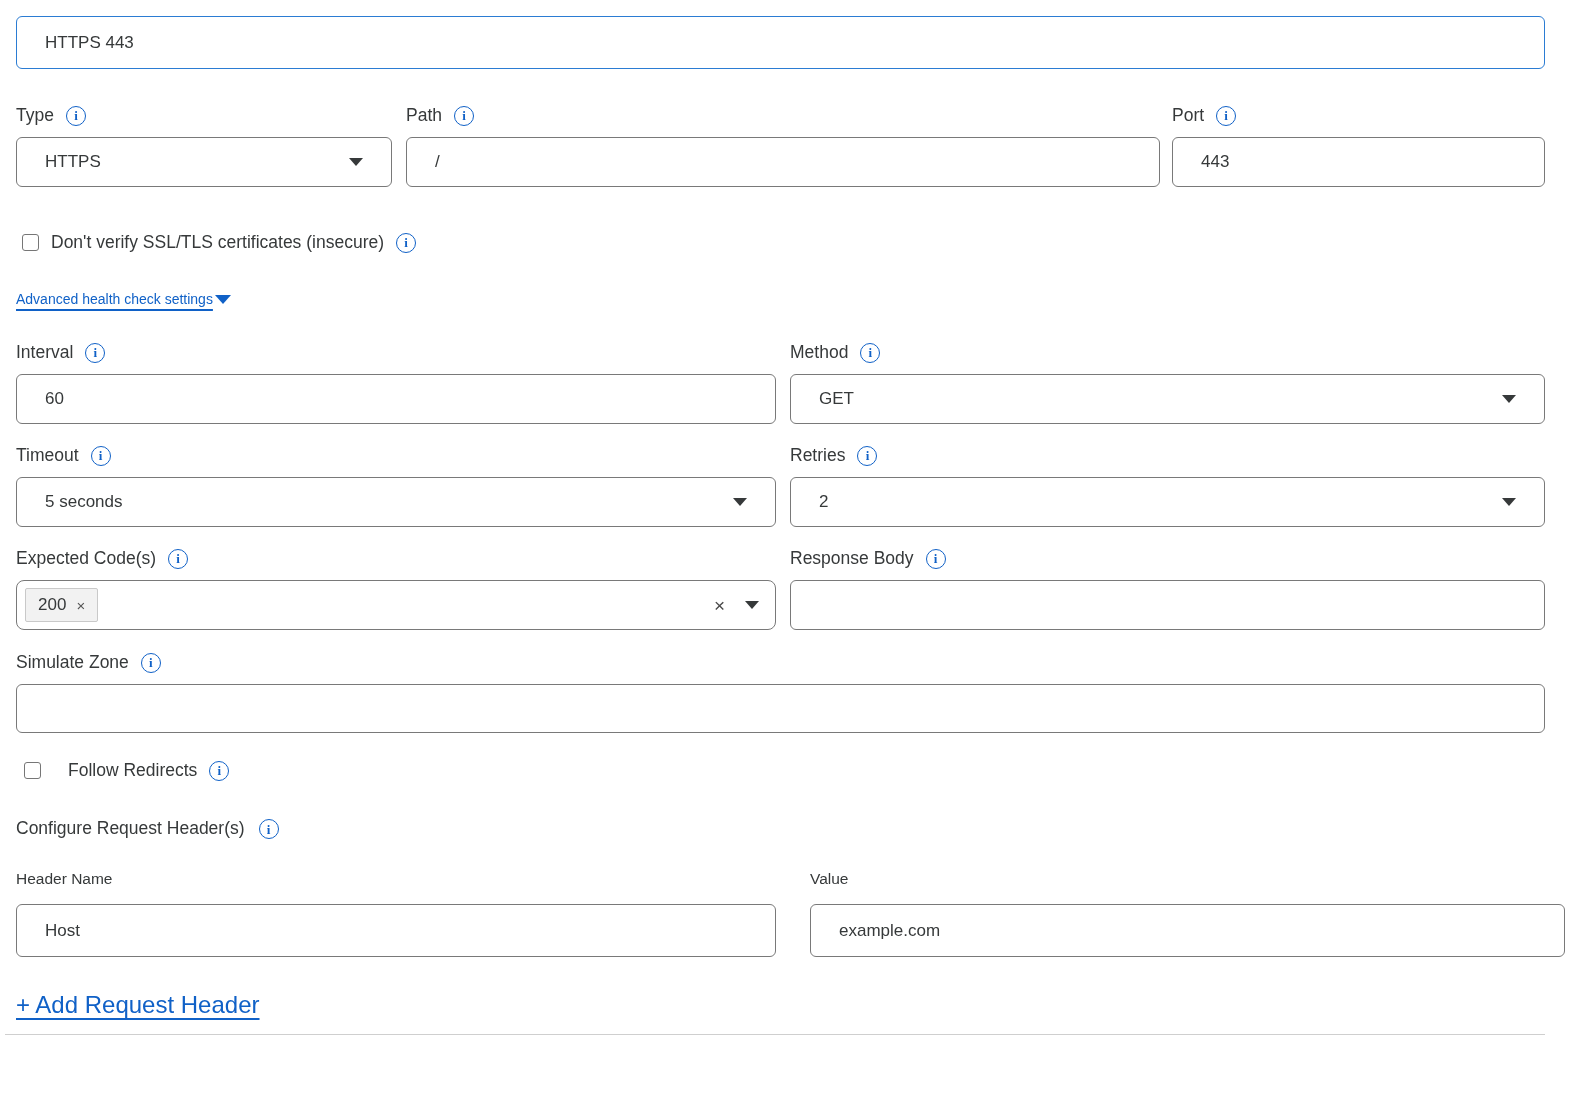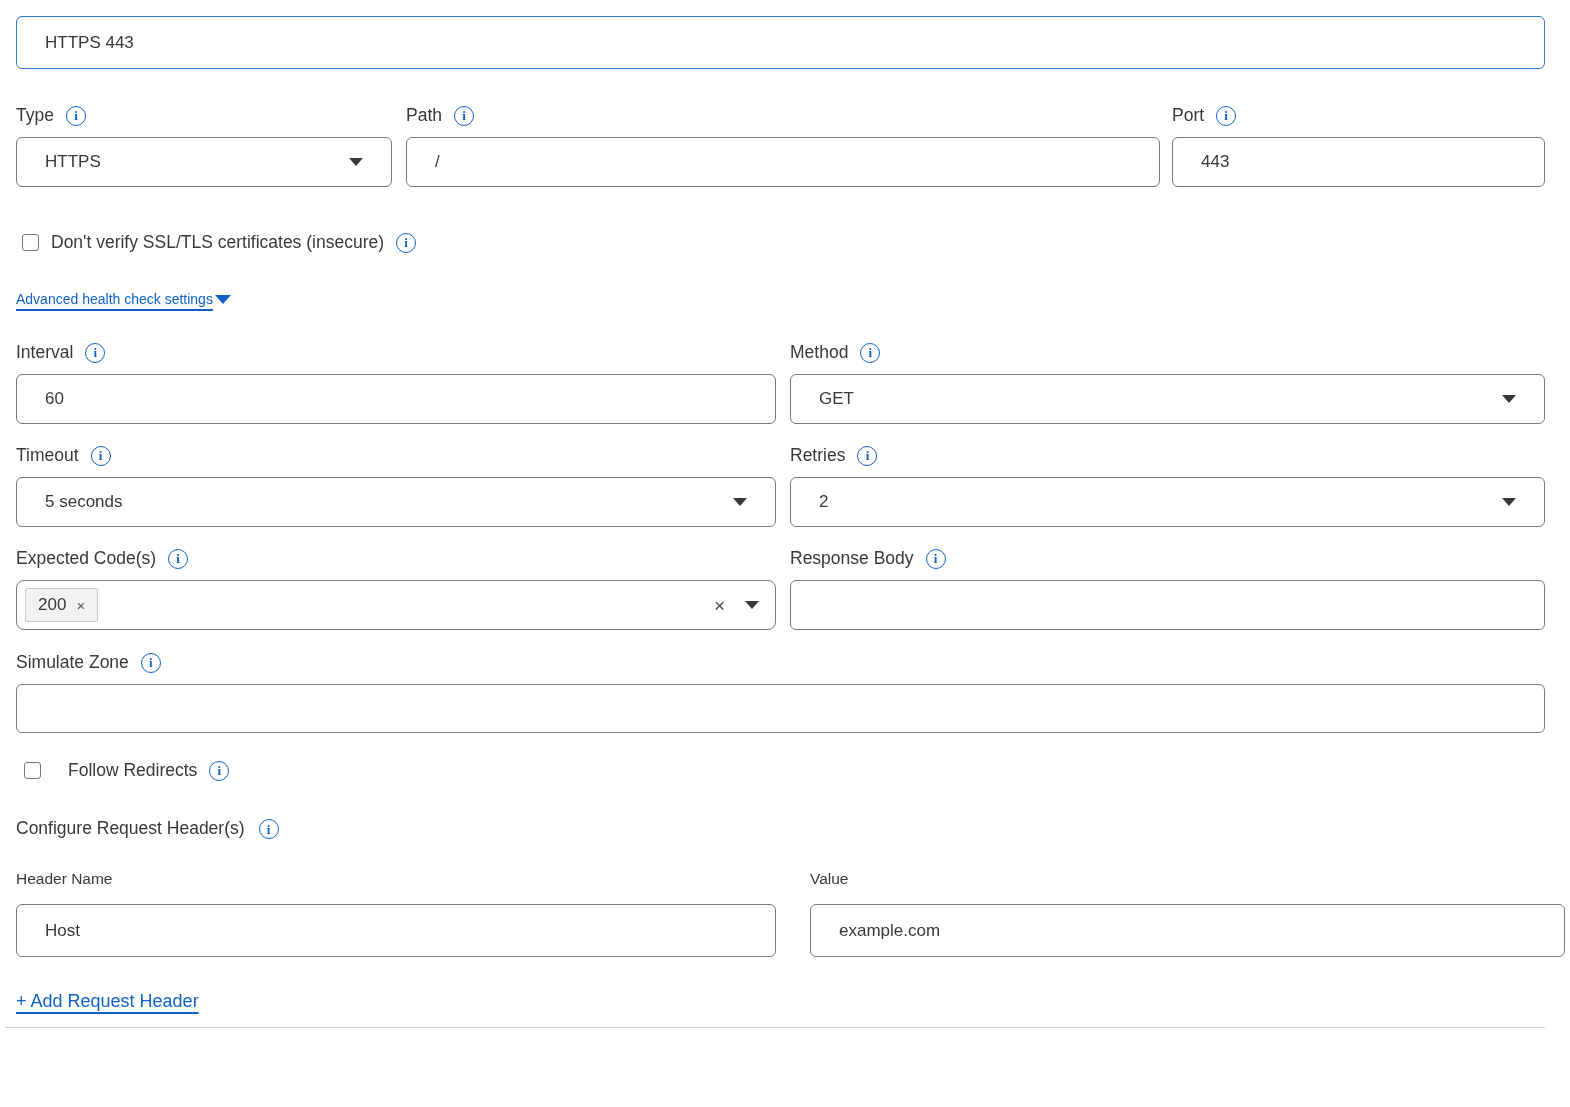--- a/index.html
+++ b/index.html
@@ -77,21 +77,21 @@
 
   
   .link {
     color: #1061c7; cursor: pointer;
     text-decoration: underline;
     text-underline-offset: 5px;
     text-decoration-thickness: 1.5px;
     display: inline-flex; align-items: center;
   }
   .advanced-link { font-size: 14px; }
-  .add-header-link { font-size: 18px; text-decoration-thickness: 2px; }
+  .add-header-link { font-size: 24px; text-decoration-thickness: 2px; }
 
   
   .multiselect {
     height: 50px; width: 100%;
     border: 1px solid #797979; border-radius: 8px;
     background: #fff;
     display: flex; align-items: center;
     padding: 0 16px 0 8px;
     cursor: pointer;
   }

